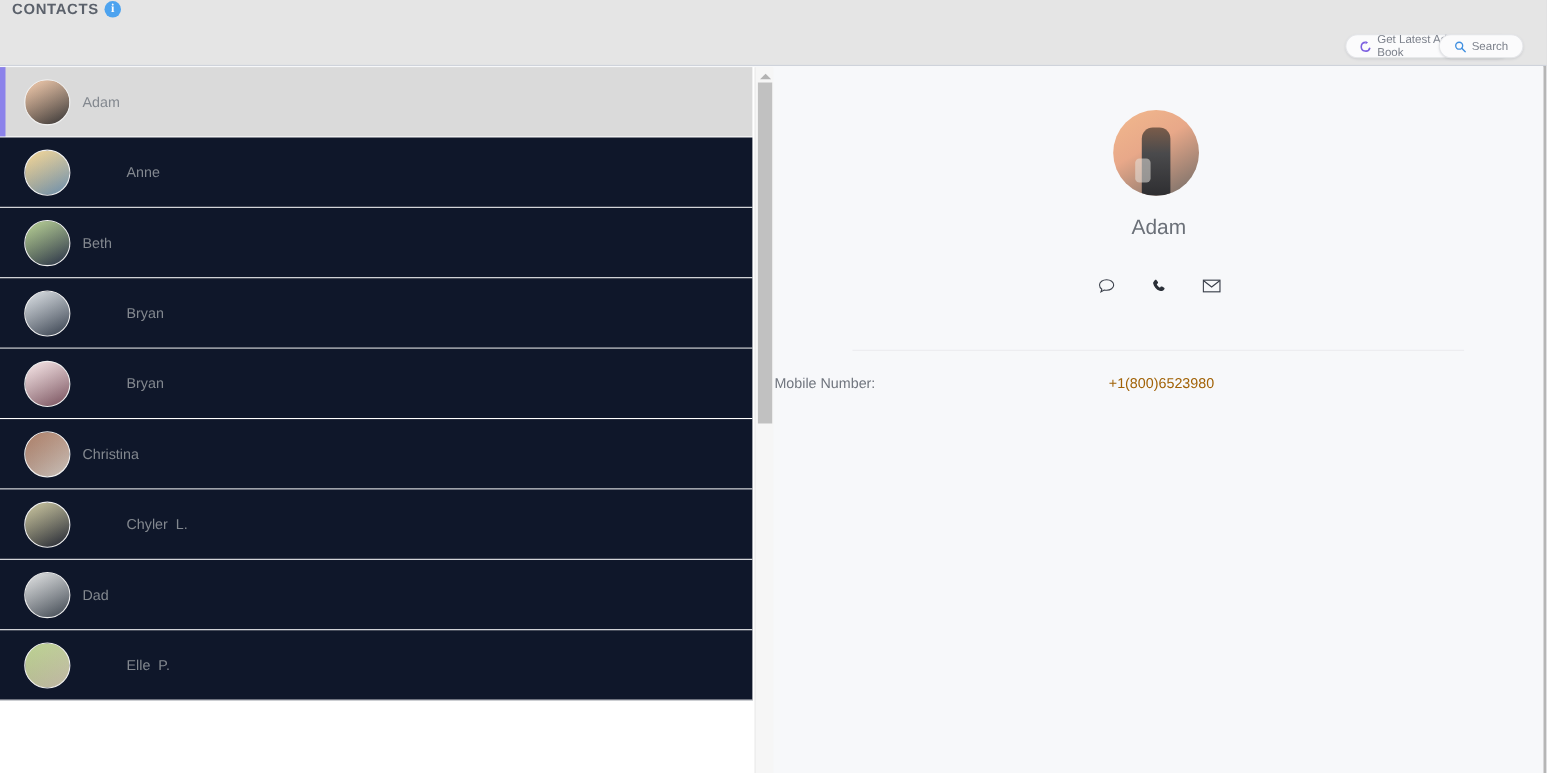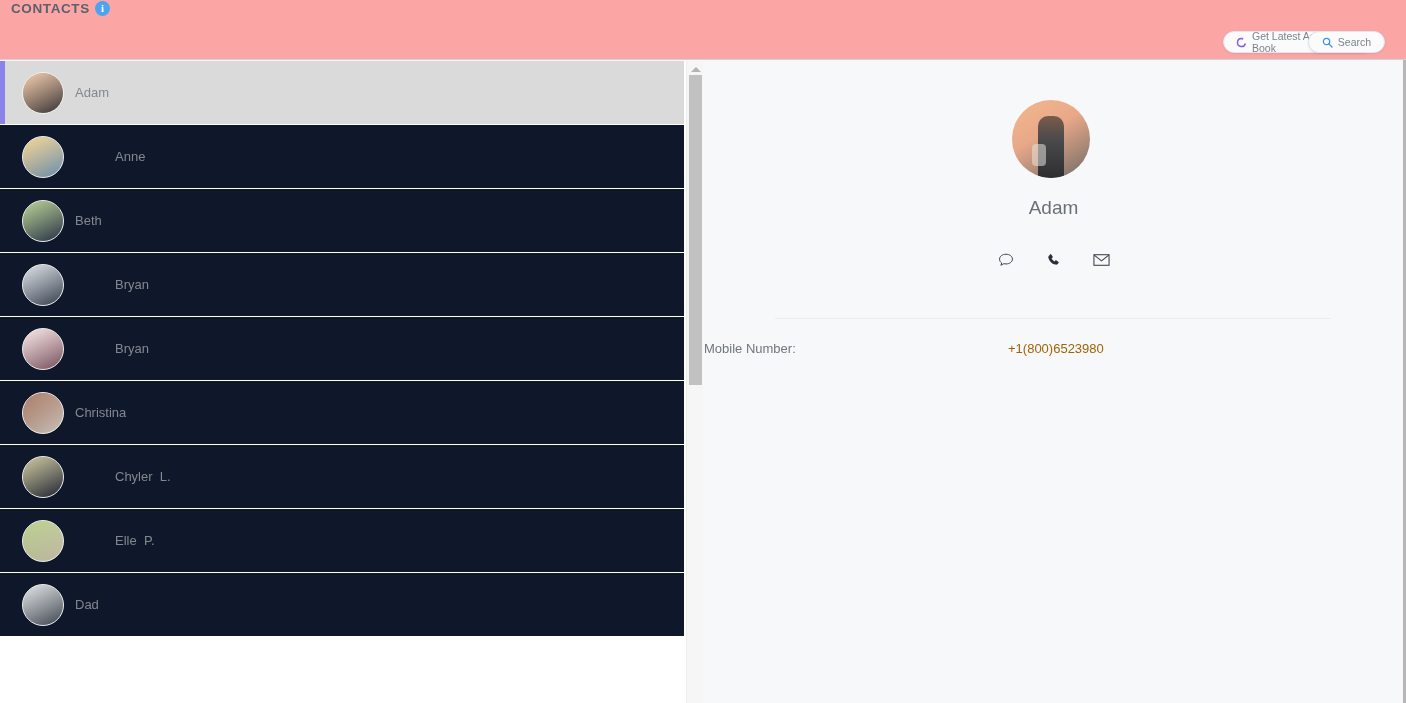--- a/index.html
+++ b/index.html
@@ -13,21 +13,21 @@
     position: relative;
     width: 1406px; height: 703px;
     background: #f7f8fa;
     border-right: 3px solid #b6b6b6;
   }
 
   
   .topbar {
     position: absolute; left: 0; top: 0;
     width: 1406px; height: 60px;
-    background: #fca5a5;
+    background: #e5e5e5;
     border-bottom: 1px solid #cfd3db;
   }
   .topbar-title {
     position: absolute; left: 11px; top: 1px;
     font-size: 13.5px; font-weight: bold; letter-spacing: 0.6px;
     color: #5b616b;
   }
   .info-icon {
     position: absolute; left: 95px; top: 1px;
     width: 15px; height: 15px; border-radius: 50%;
@@ -242,31 +242,31 @@
           <div class="sheen"></div>
         </div>
         <div class="row-name">Christina</div>
       </div>
       <div class="row even">
         <div class="avatar" style="background: linear-gradient(150deg, rgb(185, 178, 122) 0%, rgb(35, 40, 58) 100%);">
           <div class="sheen"></div>
         </div>
         <div class="row-name">Chyler  L.</div>
       </div>
-      <div class="row even">
-        <div class="avatar" style="background: linear-gradient(150deg, rgb(159, 191, 99) 0%, rgb(230, 217, 198) 100%);">
-          <div class="sheen"></div>
-        </div>
-        <div class="row-name">Elle  P.</div>
-      </div>
       <div class="row odd">
         <div class="avatar" style="background: linear-gradient(150deg, rgb(215, 217, 218) 0%, rgb(70, 80, 92) 100%);">
           <div class="sheen"></div>
         </div>
         <div class="row-name">Dad</div>
+      </div>
+      <div class="row even">
+        <div class="avatar" style="background: linear-gradient(150deg, rgb(159, 191, 99) 0%, rgb(230, 217, 198) 100%);">
+          <div class="sheen"></div>
+        </div>
+        <div class="row-name">Elle  P.</div>
       </div>
     </div>
 
   <div class="scroll-area">
     <div class="scroll-up">
         <div class="tri"></div>
       </div>
     <div class="scroll-thumb"></div>
   </div>
 

